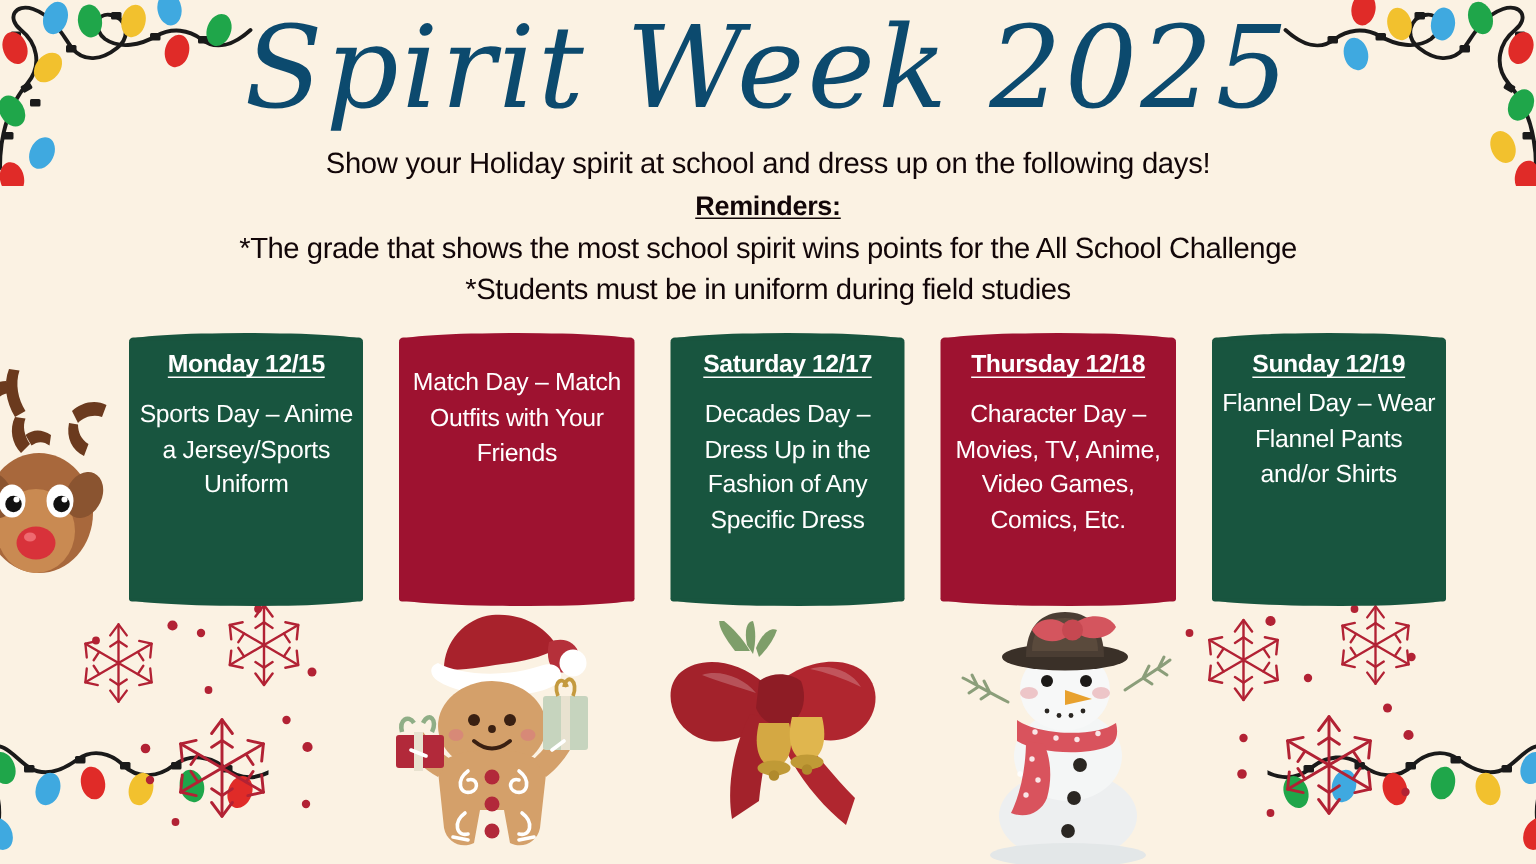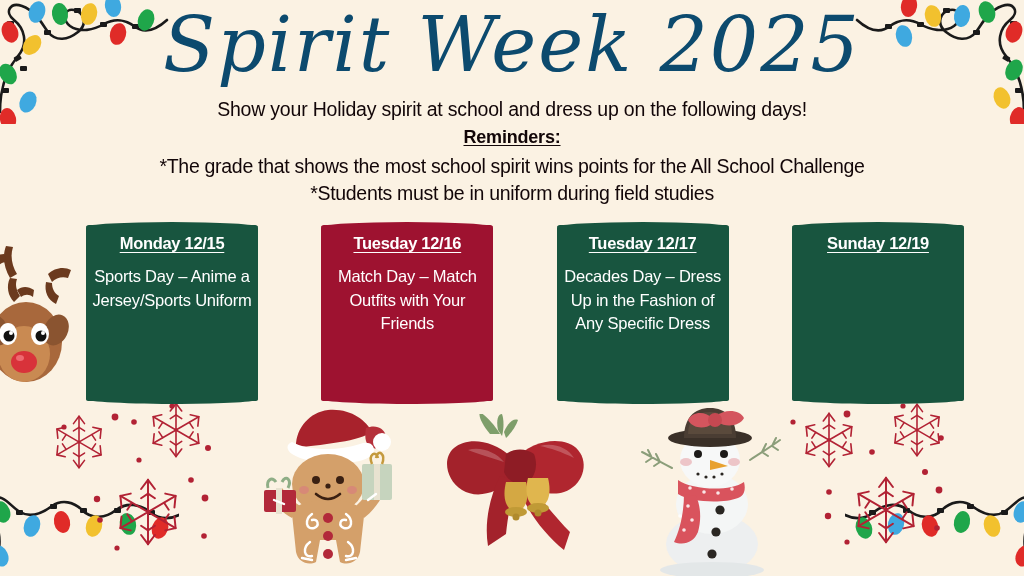--- a/index.html
+++ b/index.html
@@ -459,29 +459,33 @@
   </div>
 
   <div id="cards">
 
     <div class="day-card green">
       <div class="card-date">Monday 12/15</div>
       <div class="card-body">Sports Day – Anime a Jersey/Sports Uniform</div>
     </div>
 
     <div class="day-card red">
-      <div class="card-date">Tuesday 12/16</div>
       <div class="card-body">Match Day – Match Outfits with Your Friends</div>
     </div>
 
     <div class="day-card green">
-      <div class="card-date">Tuesday 12/17</div>
+      <div class="card-date">Saturday 12/17</div>
       <div class="card-body">Decades Day – Dress Up in the Fashion of Any Specific Dress</div>
     </div>
 
+    <div class="day-card red">
+      <div class="card-date">Thursday 12/18</div>
+      <div class="card-body">Character Day – Movies, TV, Anime, Video Games, Comics, Etc.</div>
+    </div>
 
     <div class="day-card green tight">
       <div class="card-date">Sunday 12/19</div>
+      <div class="card-body">Flannel Day – Wear Flannel Pants and/or Shirts</div>
     </div>
 
   </div>
 
 </div>
 
 </body></html>

